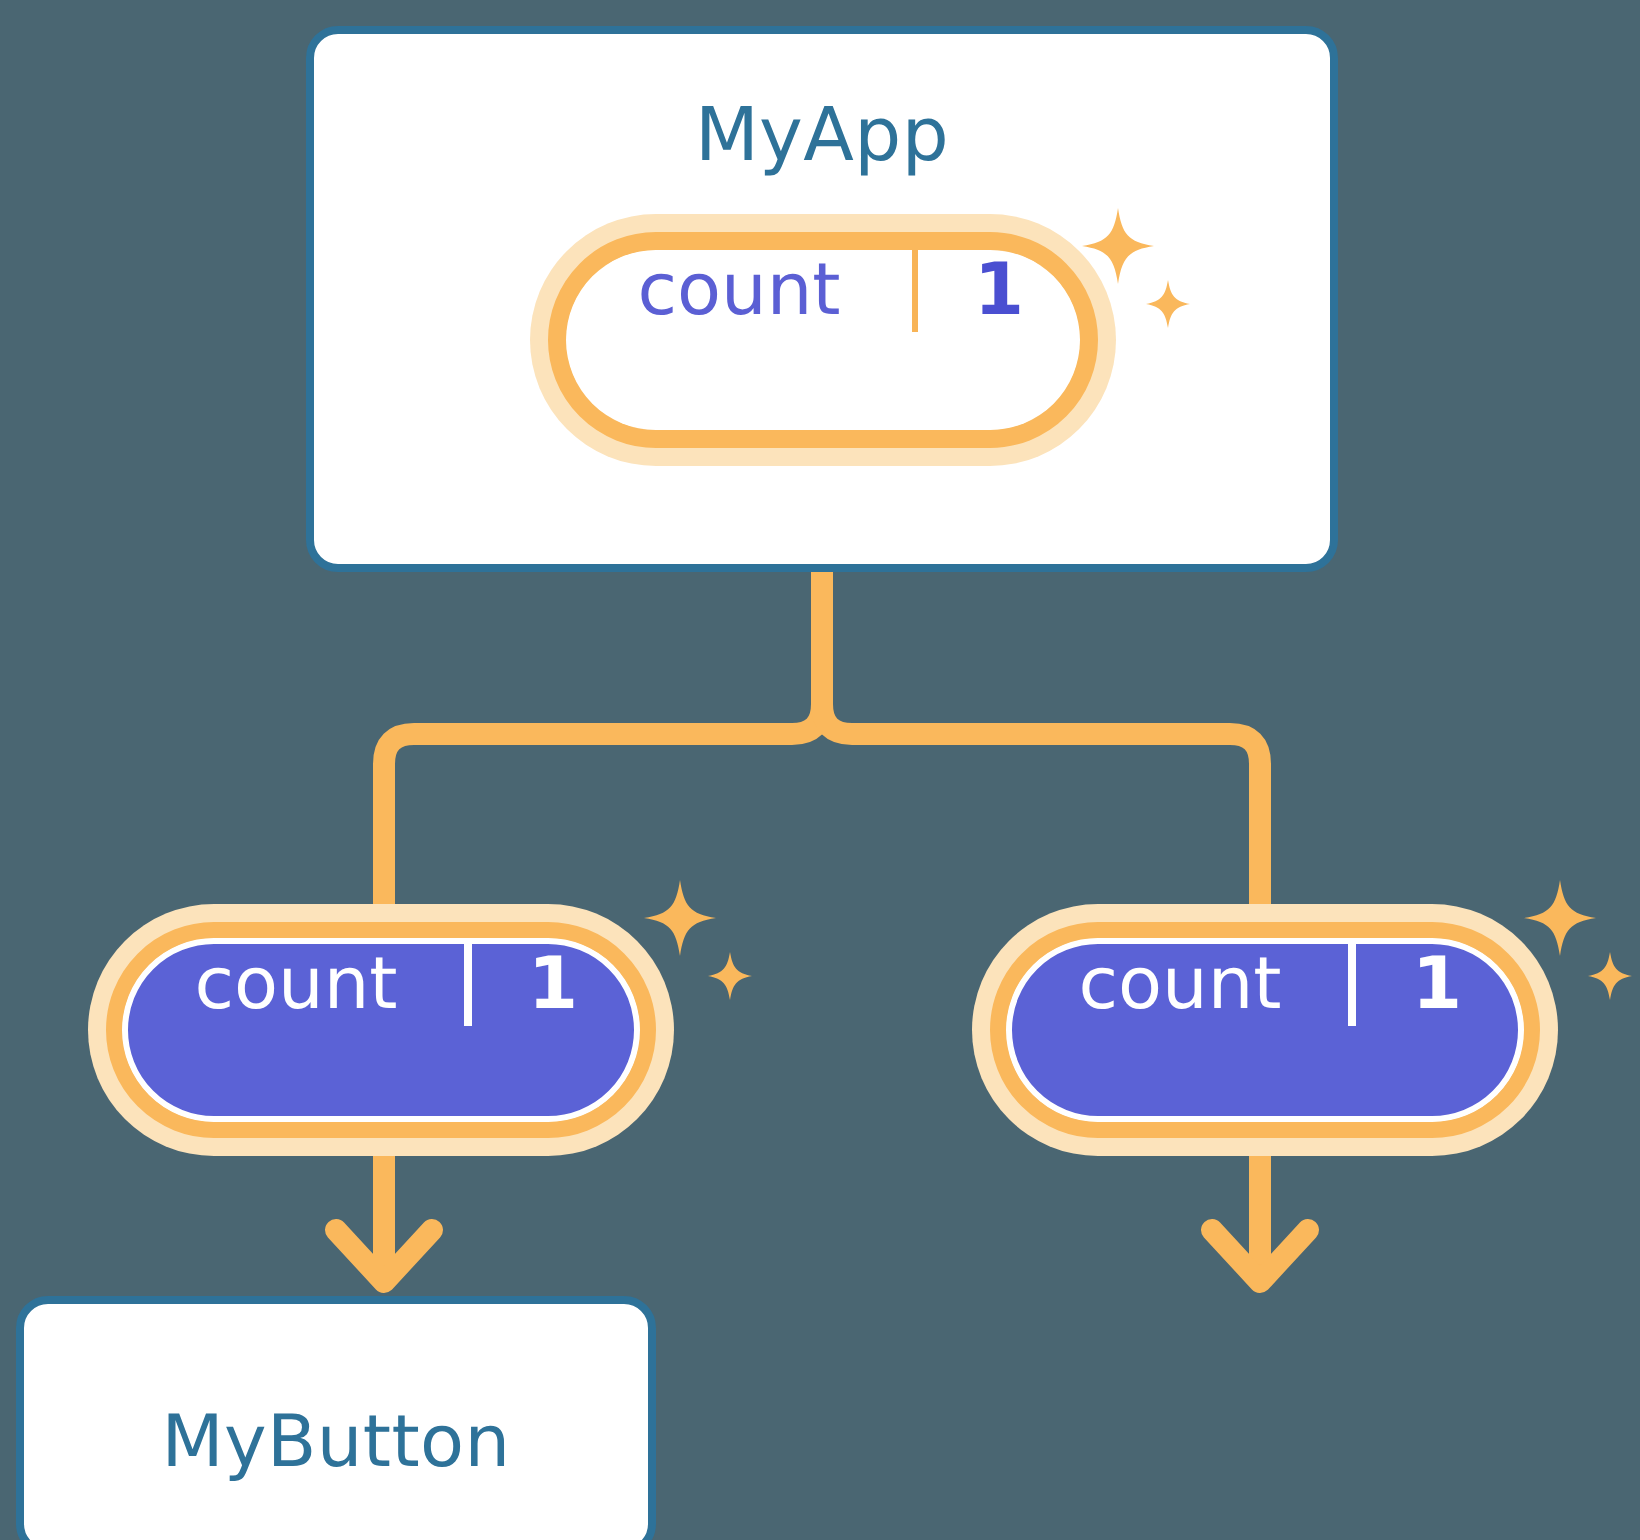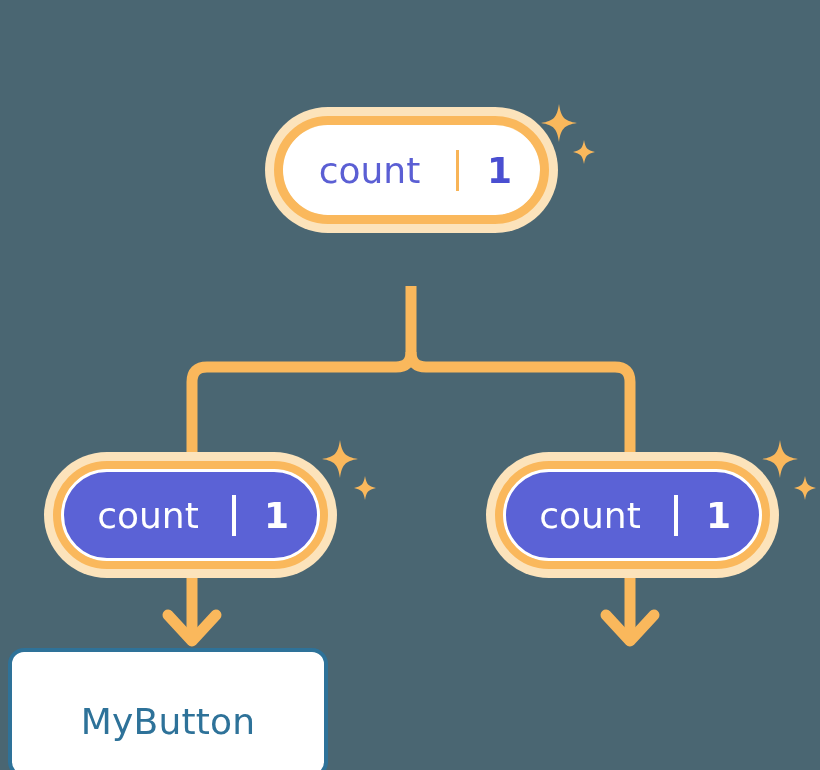--- a/index.html
+++ b/index.html
@@ -95,21 +95,21 @@
     border-radius: 999px;
     border: 9px solid #fab85c;
     display: flex;
     overflow: hidden;
   }
   .pill-inner {
     box-sizing: border-box;
     flex: 1 1 auto;
     border-radius: 999px;
     display: flex;
-    align-items: center;
+    align-items: flex-start;
   }
   .pill-key, .pill-val {
     display: flex;
     align-items: center;
     justify-content: center;
     box-sizing: border-box;
   }
   .pill-key {
     flex: 0 0 auto;
     font-size: 36px;
@@ -188,20 +188,23 @@
       <path d="M192,575 L192,640"></path>
       <path d="M630,575 L630,640"></path>
     </g>
 
     <g fill="none" stroke="#fab85c" stroke-width="11" stroke-linecap="round" stroke-linejoin="round">
       <path d="M168,615 L192,641 L216,615"></path>
       <path d="M606,615 L630,641 L654,615"></path>
     </g>
   </svg>
 
+  <div class="component-box" id="box-myapp">
+    <div class="box-title">MyApp</div>
+  </div>
 
   <div class="state-pill" id="pill-myapp">
     <div class="pill-ring">
       <div class="pill-inner">
         <div class="pill-key">count</div>
         <div class="pill-val">1</div>
       </div>
     </div>
   </div>
 

